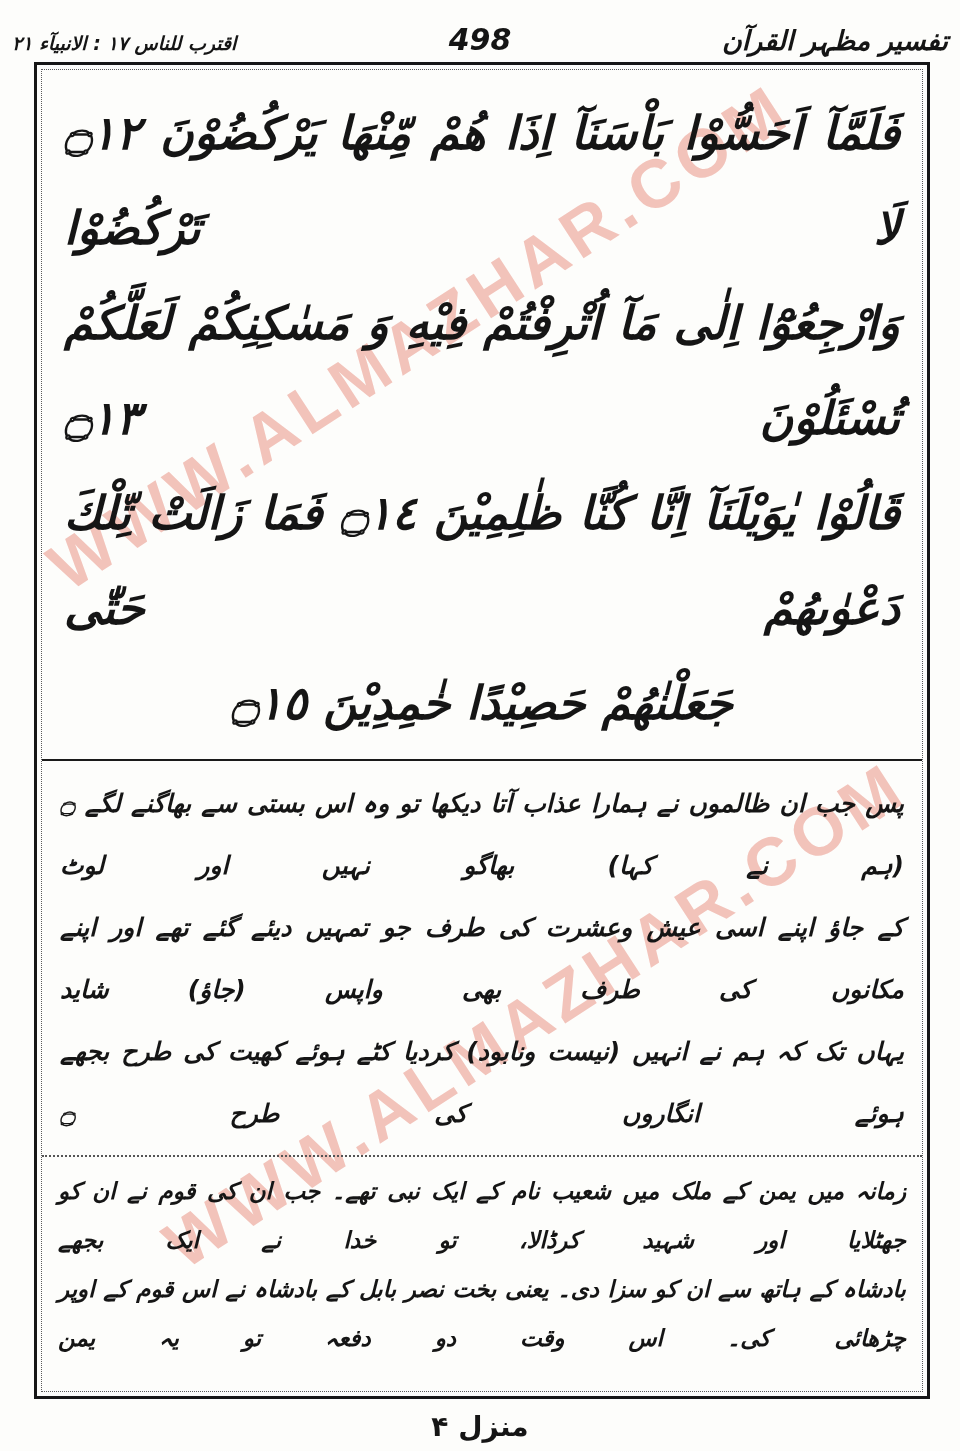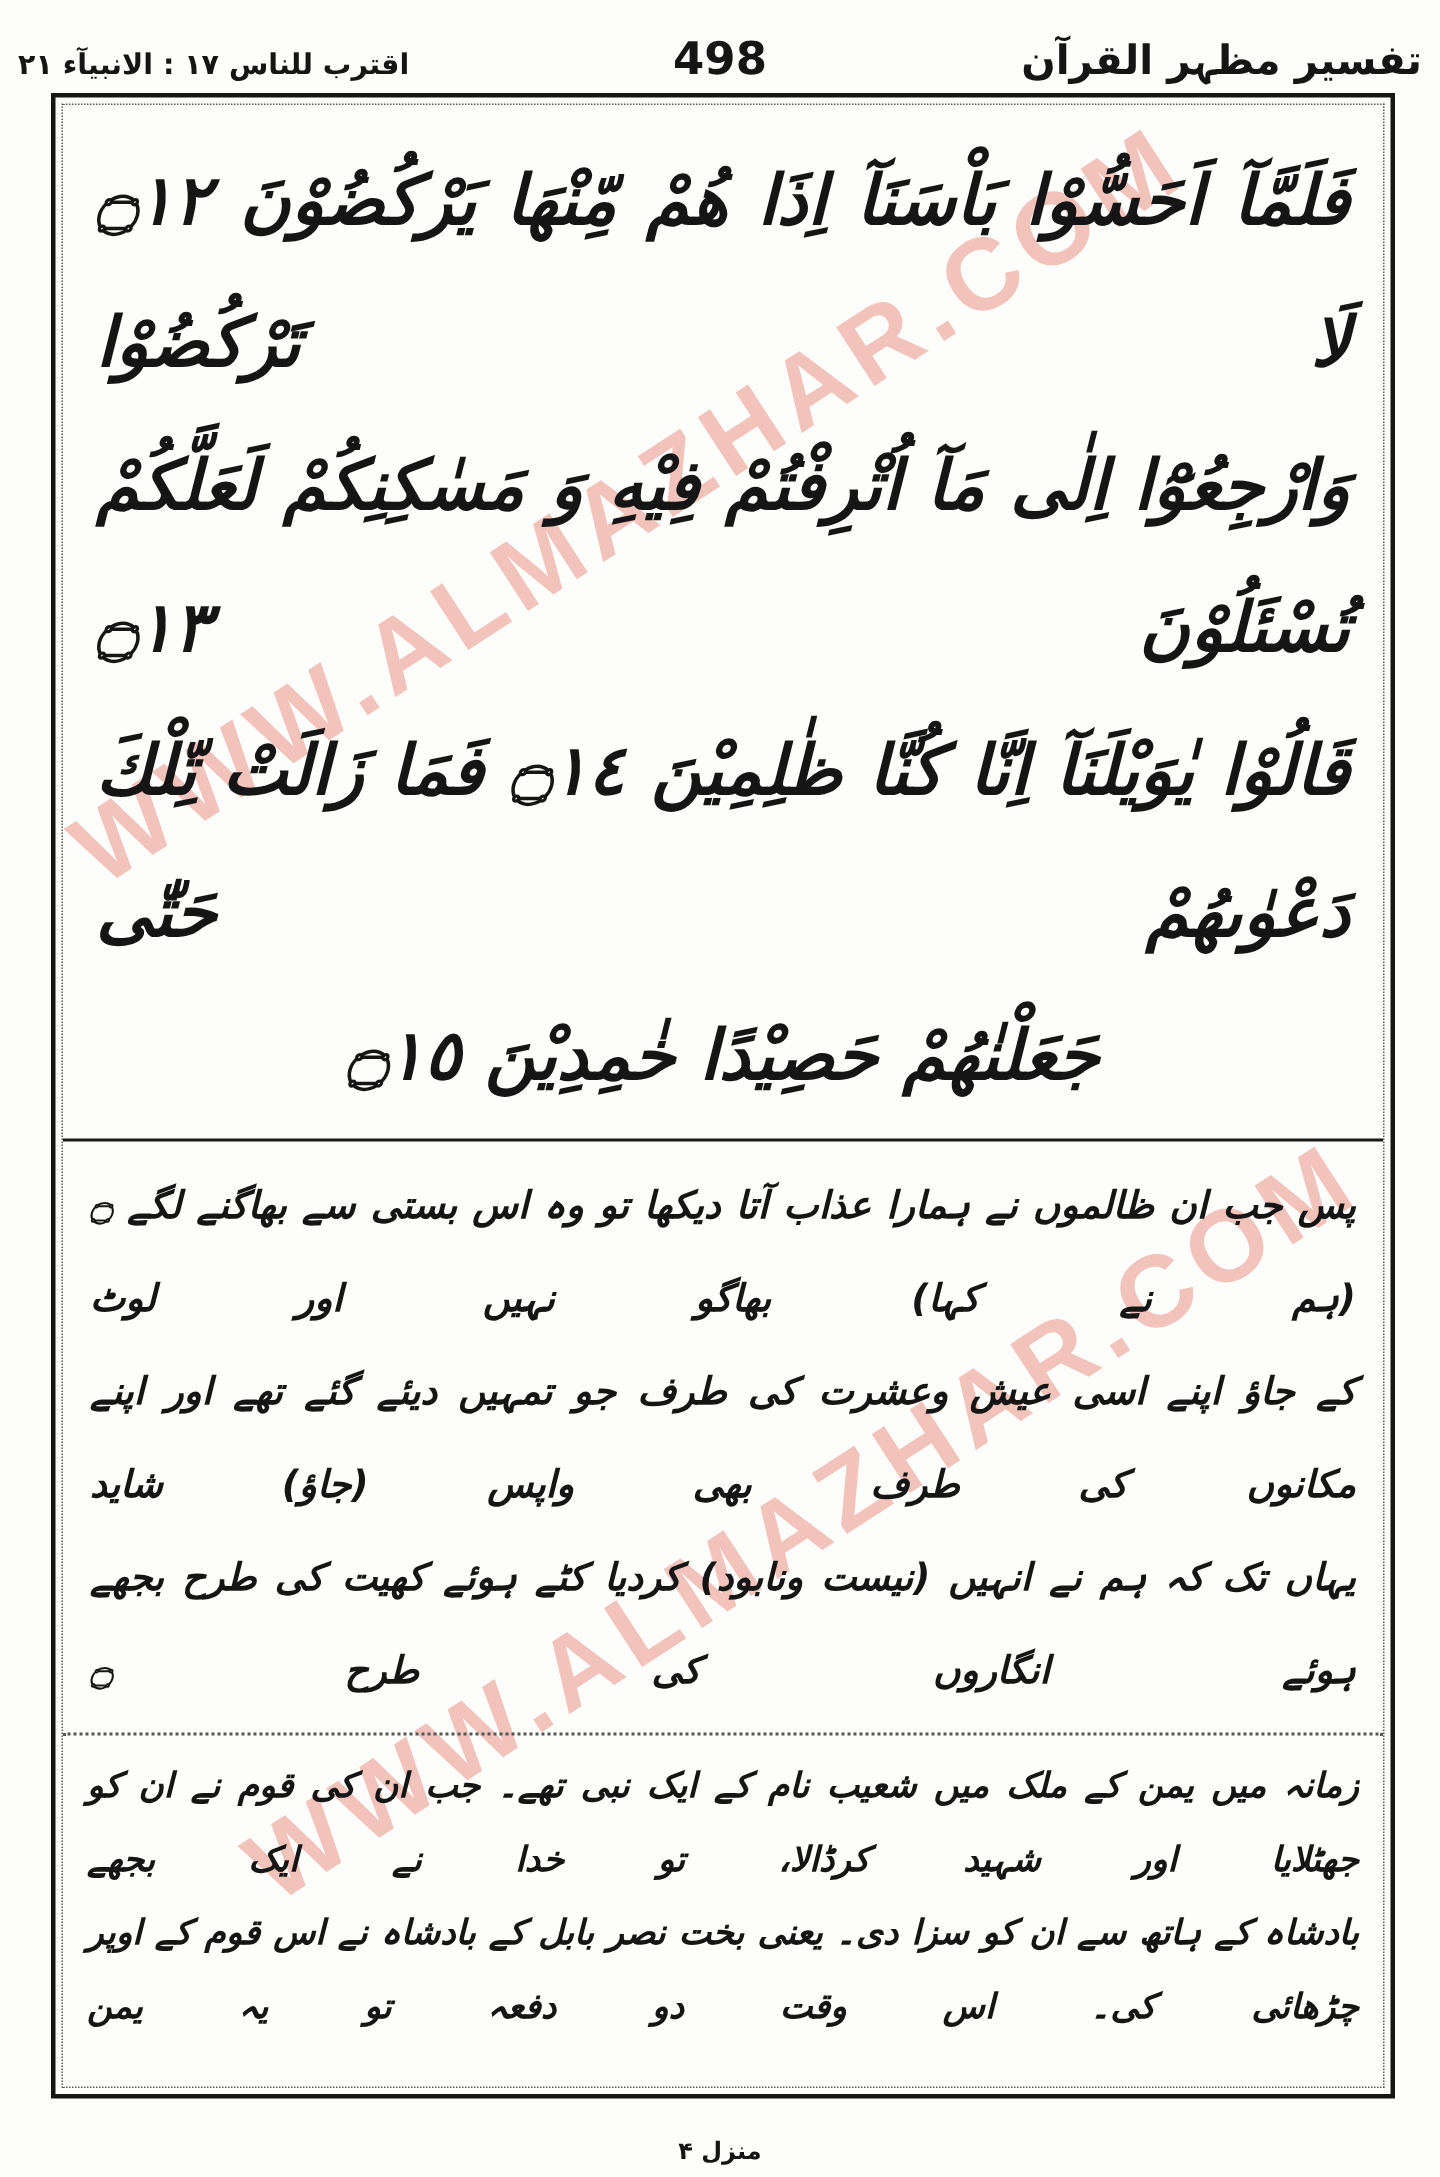--- a/index.html
+++ b/index.html
@@ -31,20 +31,21 @@
 
   
   .page-header {
     position: absolute;
     top: 22px; left: 12px; right: 12px;
     height: 38px;
     display: flex;
     direction: ltr;
     align-items: baseline;
     z-index: 2;
+    font-style: italic;
   }
   .page-header .h-left  { flex: 1; text-align: left;  direction: rtl; font-size: 19px; font-weight: 700; }
   .page-header .h-center{ width: 140px; text-align: center; font-size: 30px; font-weight: 700; }
   .page-header .h-right { flex: 1; text-align: right; direction: rtl; font-size: 27px; font-weight: 800; }
 
   
   .frame-outer {
     position: absolute;
     left: 34px; right: 30px;
     top: 62px; bottom: 52px;
@@ -89,21 +90,21 @@
     line-height: 49px;
     flex: 1;
   }
   .commentary-line { text-align: justify; text-align-last: justify; }
 
   
   .page-footer {
     position: absolute;
     left: 0; right: 0; bottom: 8px;
     text-align: center;
-    font-size: 16px;
+    font-size: 28px;
     font-weight: 800;
     z-index: 2;
     margin-top: 23px;
   }
 </style>
 </head>
 <body>
 
 <div class="watermark wm-top">WWW.ALMAZHAR.COM</div>
 <div class="watermark wm-bottom">WWW.ALMAZHAR.COM</div>

